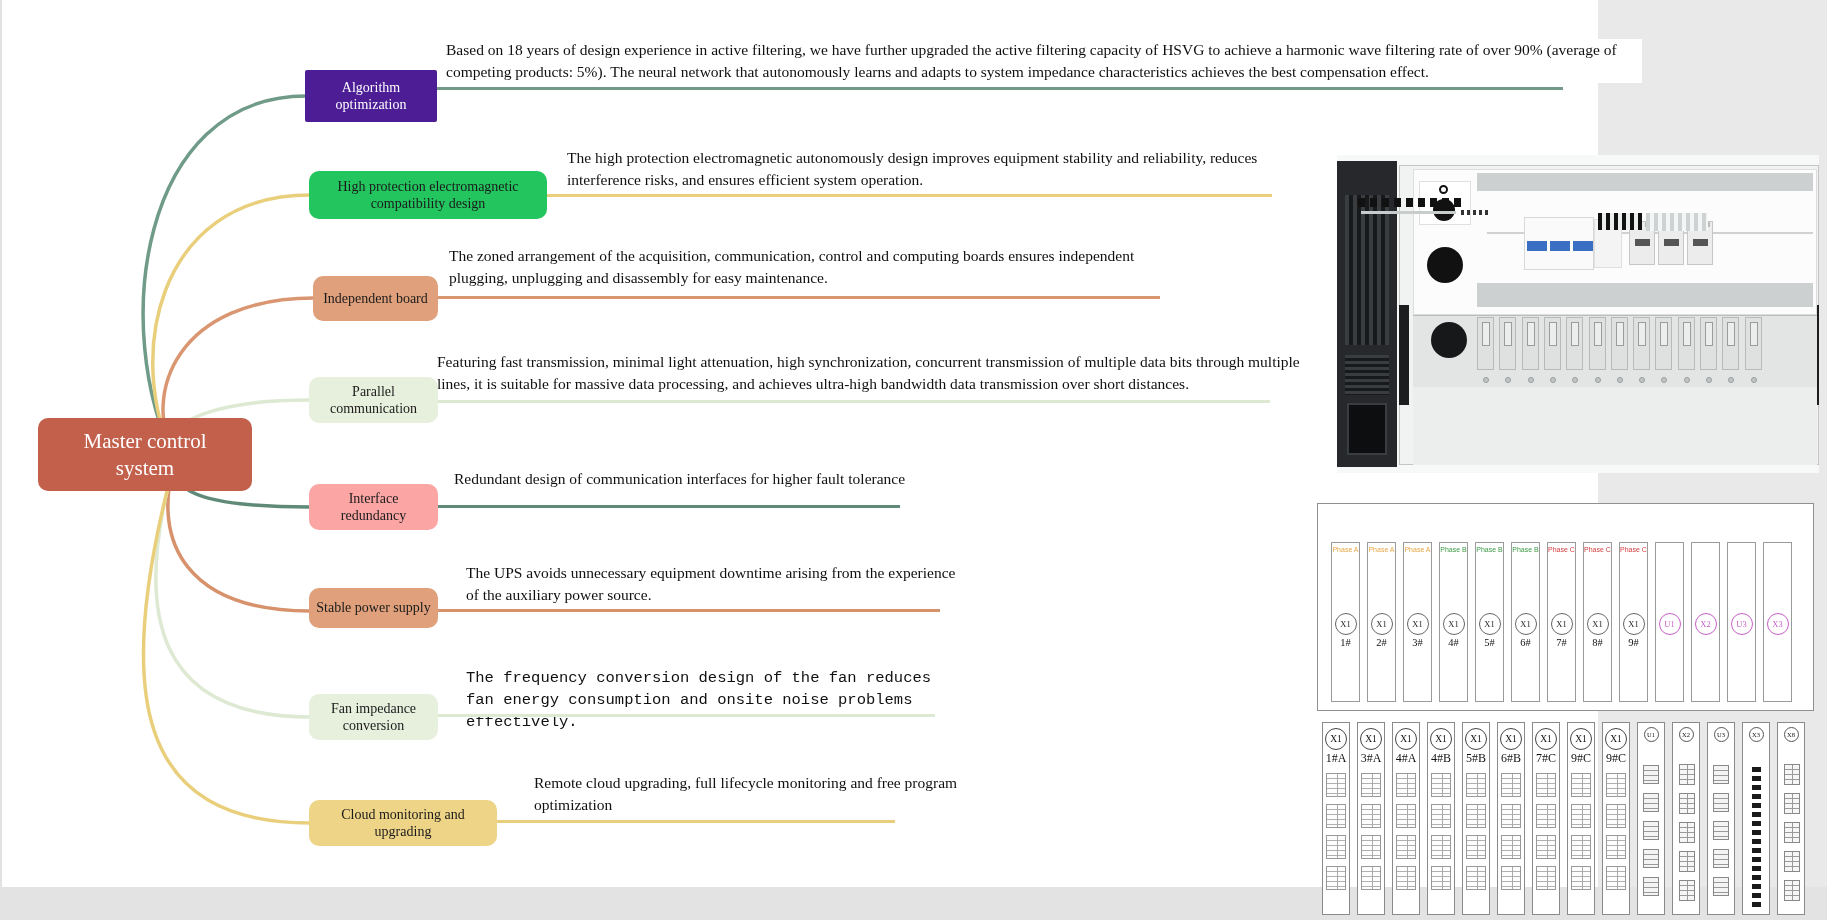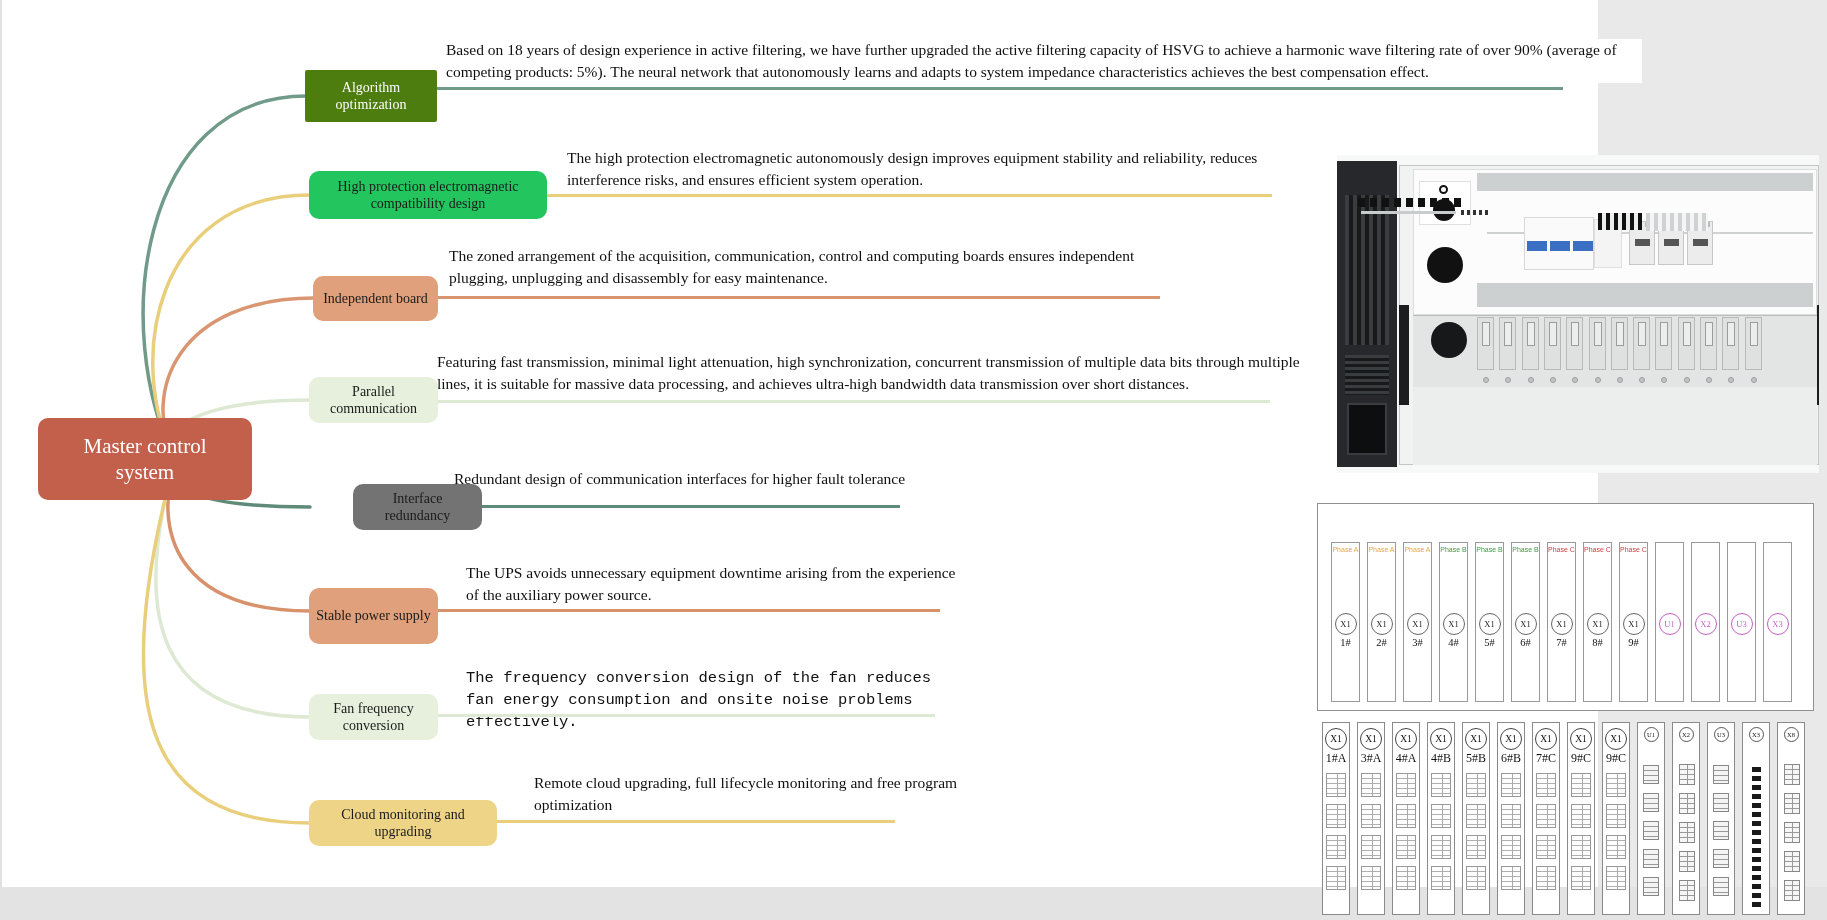--- a/index.html
+++ b/index.html
@@ -8,21 +8,21 @@
   .page { position:relative; width:1827px; height:920px; background:#fff; overflow:hidden; }
 
   .left-edge { position:absolute; left:0; top:0; width:2px; height:920px; background:#e2e2e2; }
   .right-band { position:absolute; left:1598px; top:0; width:229px; height:920px; background:#e9e9e9; }
   .bottom-band { position:absolute; left:0; top:887px; width:1827px; height:33px; background:#e3e3e3; }
 
   svg.curves { position:absolute; left:0; top:0; width:1827px; height:920px; pointer-events:none; }
   svg.curves path { fill:none; stroke-width:3.5; stroke-linecap:round; }
 
   
-  .root-node { position:absolute; left:38px; top:418px; width:214px; height:82px; background:#c2604c;
+  .root-node { position:absolute; left:38px; top:418px; width:214px; height:73px; background:#c2604c;
     border-radius:10px; color:#fff; display:flex; align-items:center; justify-content:flex-start;
     text-align:center; font-size:21px; line-height:1.25; padding:4px 14px; }
 
   
   .branch .node { position:absolute; display:flex; align-items:center; justify-content:center;
     text-align:center; font-size:14px; line-height:1.25; padding:2px 6px; color:#1b1b1b; }
   .branch .desc { position:absolute; font-size:15.5px; line-height:1.42; color:#101010; background:#fff; }
   .branch .rule { position:absolute; height:3px; }
 
   .branch-algorithm-optimization .node { left:305px; top:70px; width:132px; height:52px; border-radius:2px; }
@@ -38,21 +38,21 @@
   .branch-independent-board .rule { left:437px; top:296px; width:723px; }
 
   .branch-parallel-communication .node { left:309px; top:377px; width:129px; height:46px; border-radius:10px; }
   .branch-parallel-communication .desc { left:437px; top:351px; width:890px; }
   .branch-parallel-communication .rule { left:437px; top:400px; width:833px; }
 
   .branch-interface-redundancy .node { left:309px; top:484px; width:129px; height:46px; border-radius:10px; }
   .branch-interface-redundancy .desc { left:454px; top:468px; width:480px; }
   .branch-interface-redundancy .rule { left:437px; top:505px; width:463px; }
 
-  .branch-stable-power-supply .node { left:309px; top:588px; width:129px; height:56px; border-radius:10px;font-family:Liberation Serif, serif; }
+  .branch-stable-power-supply .node { left:309px; top:588px; width:129px; height:40px; border-radius:10px;font-family:Liberation Serif, serif; }
   .branch-stable-power-supply .desc { left:466px; top:562px; width:500px; }
   .branch-stable-power-supply .rule { left:437px; top:609px; width:503px; }
 
   .branch-fan-frequency-conversion .node { left:309px; top:694px; width:129px; height:46px; border-radius:10px; }
   .branch-fan-frequency-conversion .desc { left:466px; top:667px; width:490px;font-family:Liberation Mono, monospace; }
   .branch-fan-frequency-conversion .rule { left:437px; top:714px; width:498px; }
 
   .branch-cloud-monitoring-upgrading .node { left:309px; top:800px; width:188px; height:46px; border-radius:10px; }
   .branch-cloud-monitoring-upgrading .desc { left:534px; top:772px; width:440px; }
   .branch-cloud-monitoring-upgrading .rule { left:437px; top:820px; width:458px; }
@@ -153,21 +153,21 @@
     <path id="curve-interface-redundancy" d="M 175 460 C 165 495, 215 507, 310 507" stroke="#5f8a78"></path>
     <path id="curve-stable-power-supply" d="M 175 460 C 150 545, 190 611, 310 611" stroke="#d7916b"></path>
     <path id="curve-fan-frequency-conversion" d="M 175 460 C 130 620, 160 717, 310 717" stroke="#dde9d2"></path>
     <path id="curve-cloud-monitoring-upgrading" d="M 175 460 C 110 700, 140 823, 310 823" stroke="#e9cf7c"></path>
   </svg>
 
   <div id="branches">
   <div class="branch branch-algorithm-optimization">
     <div class="desc">Based on 18 years of design experience in active filtering, we have further upgraded the active filtering capacity of HSVG to achieve a harmonic wave filtering rate of over 90% (average of competing products: 5%). The neural network that autonomously learns and adapts to system impedance characteristics achieves the best compensation effect.</div>
     <div class="rule" style="background: rgb(111, 155, 136);"></div>
-    <div class="node" style="background: #4d7c0f; color: rgb(255, 255, 255);">
+    <div class="node" style="background: #4c1d95; color: rgb(255, 255, 255);">
           <span class="node-label">Algorithm optimization</span>
         </div>
   </div>
 
   <div class="branch branch-high-protection-emc">
     <div class="desc">The high protection electromagnetic autonomously design improves equipment stability and reliability, reduces interference risks, and ensures efficient system operation.</div>
     <div class="rule" style="background: rgb(233, 207, 124);"></div>
     <div class="node" style="background: #22c55e; color: rgb(27, 27, 27);">
           <span class="node-label">High protection electromagnetic compatibility design</span>
         </div>
@@ -185,38 +185,38 @@
     <div class="desc">Featuring fast transmission, minimal light attenuation, high synchronization, concurrent transmission of multiple data bits through multiple lines, it is suitable for massive data processing, and achieves ultra-high bandwidth data transmission over short distances.</div>
     <div class="rule" style="background: rgb(221, 233, 210);"></div>
     <div class="node" style="background: rgb(231, 239, 221); color: rgb(27, 27, 27);">
           <span class="node-label">Parallel communication</span>
         </div>
   </div>
 
   <div class="branch branch-interface-redundancy">
     <div class="desc">Redundant design of communication interfaces for higher fault tolerance</div>
     <div class="rule" style="background: rgb(95, 138, 120);"></div>
-    <div class="node" style="background: #737373; color: rgb(27, 27, 27); margin-left: 44px;">
+    <div class="node" style="background: #fca5a5; color: rgb(27, 27, 27);">
           <span class="node-label">Interface redundancy</span>
         </div>
   </div>
 
   <div class="branch branch-stable-power-supply">
     <div class="desc">The UPS avoids unnecessary equipment downtime arising from the experience of the auxiliary power source.</div>
     <div class="rule" style="background: rgb(215, 145, 107);"></div>
     <div class="node" style="background: rgb(223, 160, 123); color: rgb(27, 27, 27);">
           <span class="node-label">Stable power supply</span>
         </div>
   </div>
 
   <div class="branch branch-fan-frequency-conversion">
     <div class="desc">The frequency conversion design of the fan reduces fan energy consumption and onsite noise problems effectively.</div>
     <div class="rule" style="background: rgb(221, 233, 210);"></div>
     <div class="node" style="background: rgb(231, 239, 221); color: rgb(27, 27, 27);">
-          <span class="node-label">Fan frequency conversion</span>
+          <span class="node-label">Fan impedance conversion</span>
         </div>
   </div>
 
   <div class="branch branch-cloud-monitoring-upgrading">
     <div class="desc">Remote cloud upgrading, full lifecycle monitoring and free program optimization</div>
     <div class="rule" style="background: rgb(233, 207, 124);"></div>
     <div class="node" style="background: rgb(238, 212, 135); color: rgb(27, 27, 27);">
           <span class="node-label">Cloud monitoring and upgrading</span>
         </div>
   </div>

